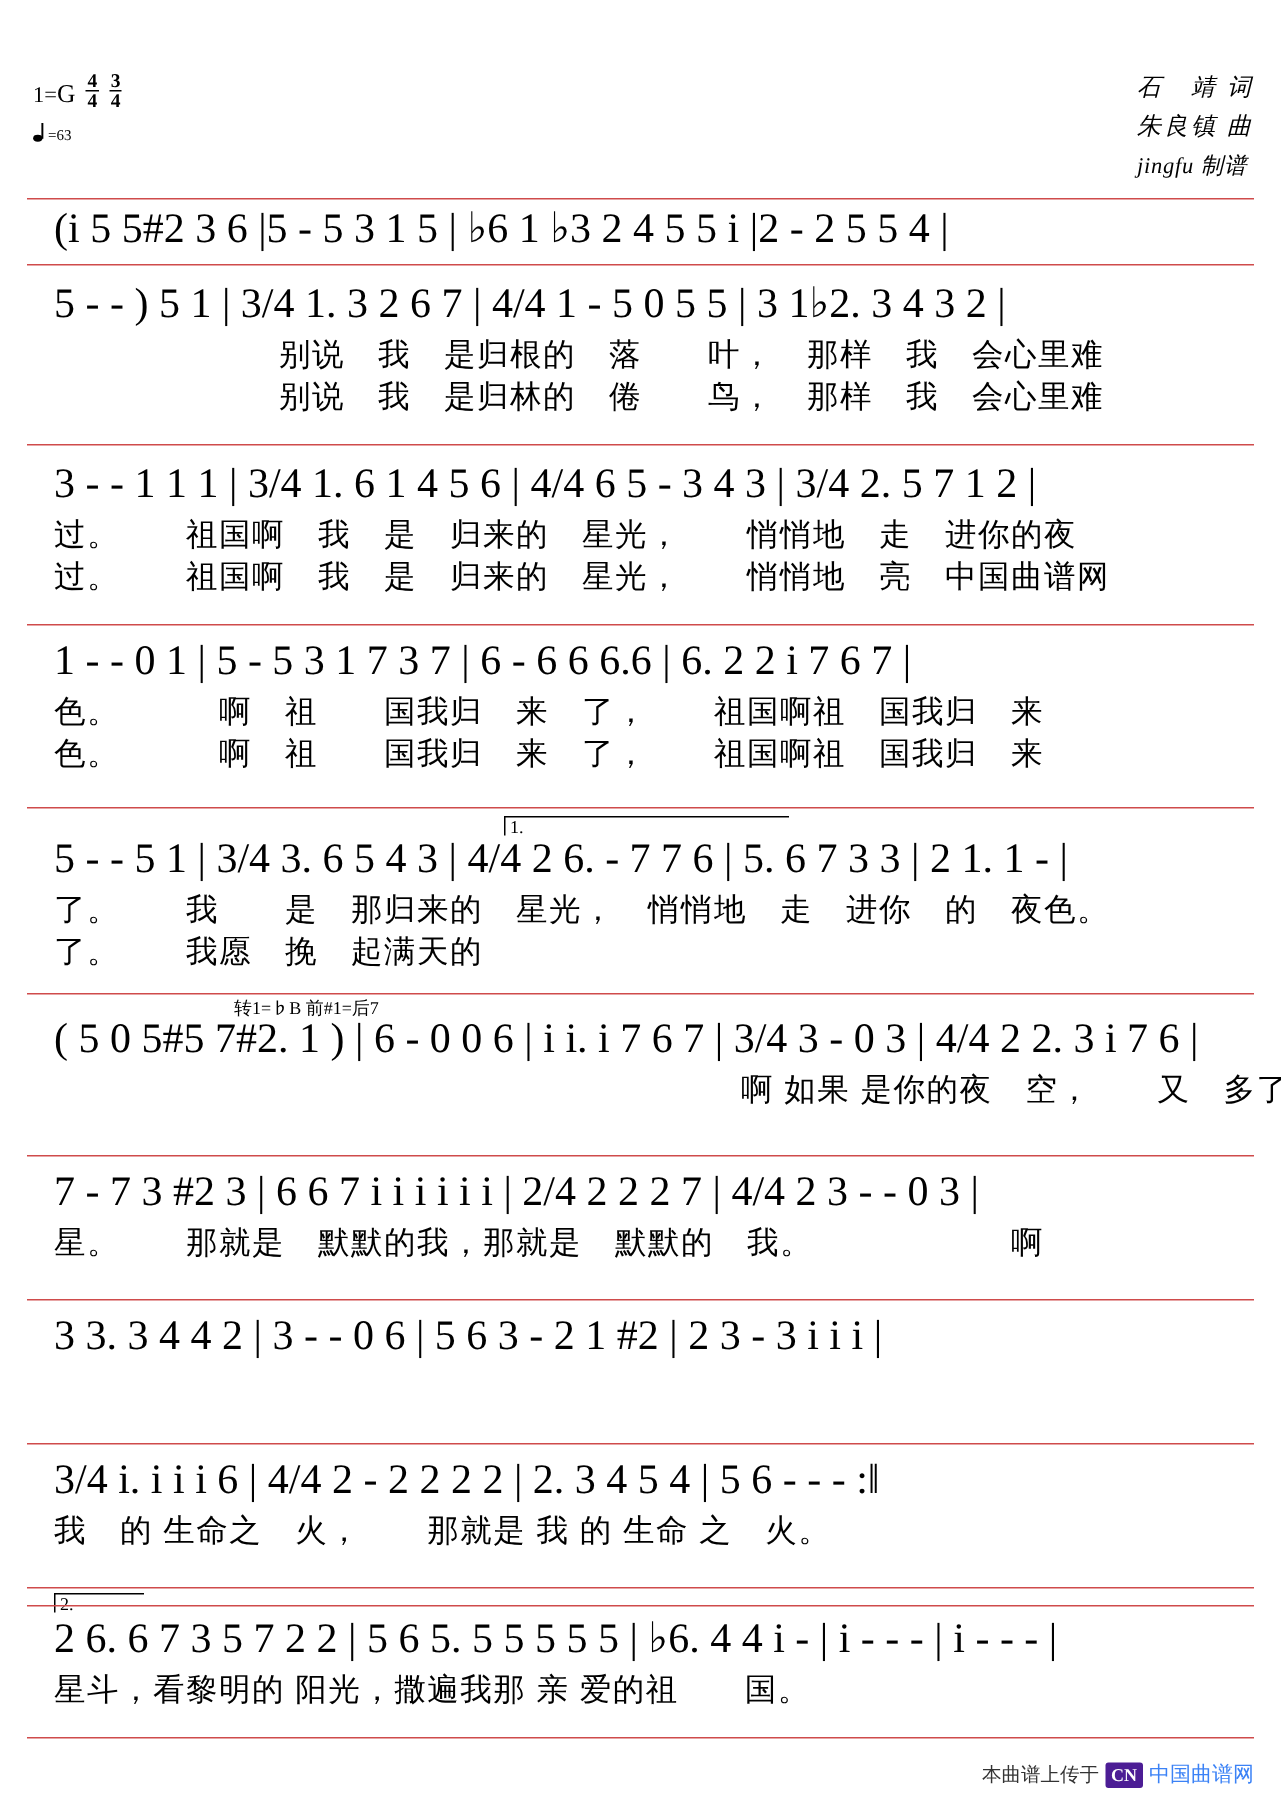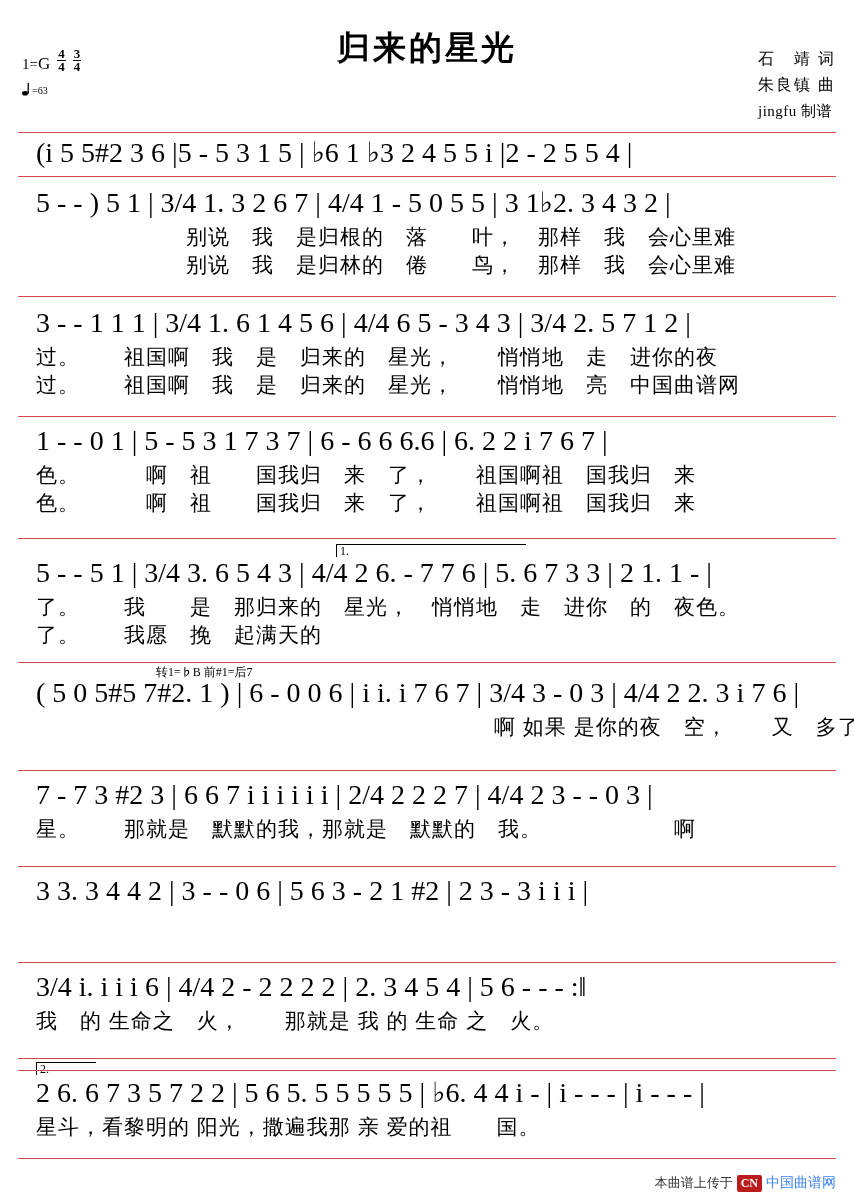--- a/index.html
+++ b/index.html
@@ -31,21 +31,21 @@
     color: #000;
   }
   .credits {
     position: absolute;
     right: 20px;
     top: 46px;
     text-align: left;
     font-size: 16px;
     line-height: 26px;
   }
-  .credits .row { white-space: nowrap; }
+  .credits .row { white-space: nowrap; font-style: italic; }
   .credits .name { letter-spacing: 2px; }
   .credits .role { margin-left: 6px; }
   .credits .maker { font-size: 15px; letter-spacing: 0.5px; }
 
   .keyblock {
     position: absolute;
     left: 22px;
     top: 48px;
     font-size: 15px;
     line-height: 17px;
@@ -99,21 +99,21 @@
     right: 18px;
     bottom: 10px;
     font-size: 13px;
     color: #333;
     display: flex;
     align-items: center;
     gap: 4px;
   }
   .footer .cnlogo {
     display: inline-block;
-    background: #b91c1c;
+    background: #4c1d95;
     color: #fff;
     font-size: 12px;
     font-weight: bold;
     padding: 1px 4px;
     border-radius: 2px;
   }
   .footer .site { color: #3b82f6; font-size: 14px; }
 
   
   .ending {
@@ -129,21 +129,20 @@
     position: absolute;
     font-size: 12px;
     white-space: nowrap;
   }
 </style>
 </head>
 <body>
 
 <div class="sheet">
 
-  <div class="title">归来的星光</div>
 
   <div class="credits">
     <div class="row">
       <span class="name">石　靖</span><span class="role">词</span>
     </div>
     <div class="row">
       <span class="name">朱良镇</span><span class="role">曲</span>
     </div>
     <div class="row maker">jingfu 制谱</div>
   </div>

